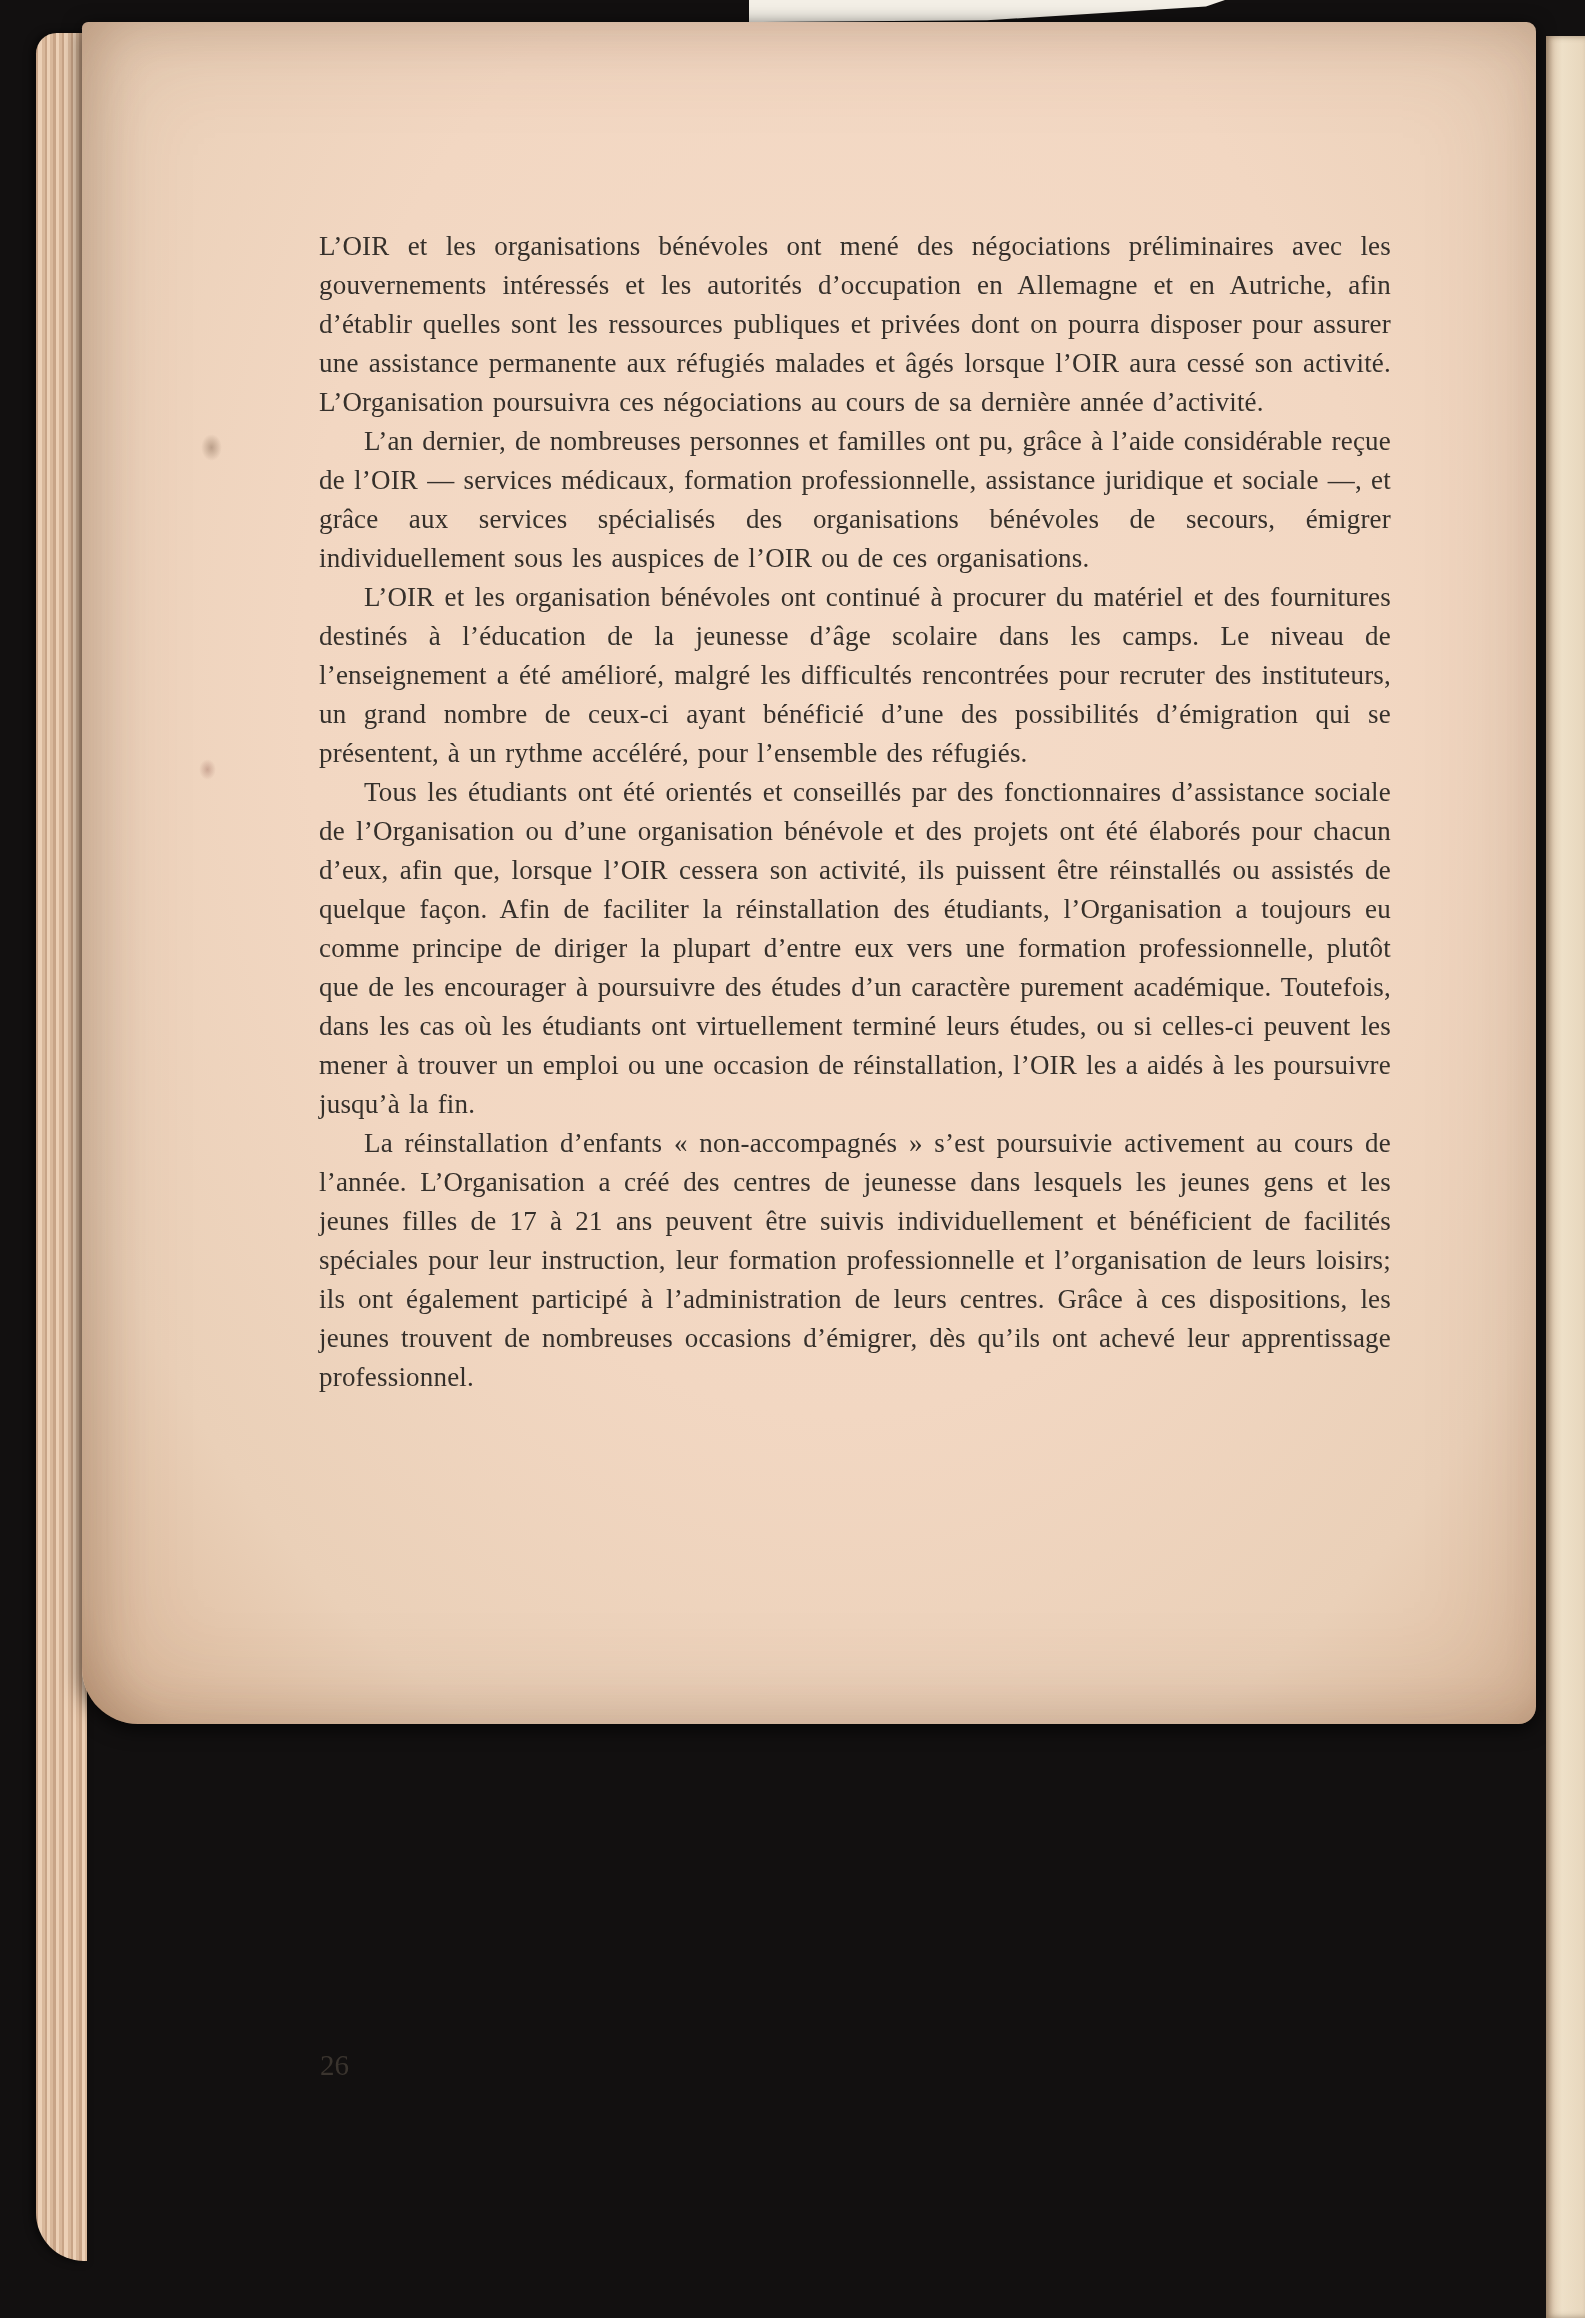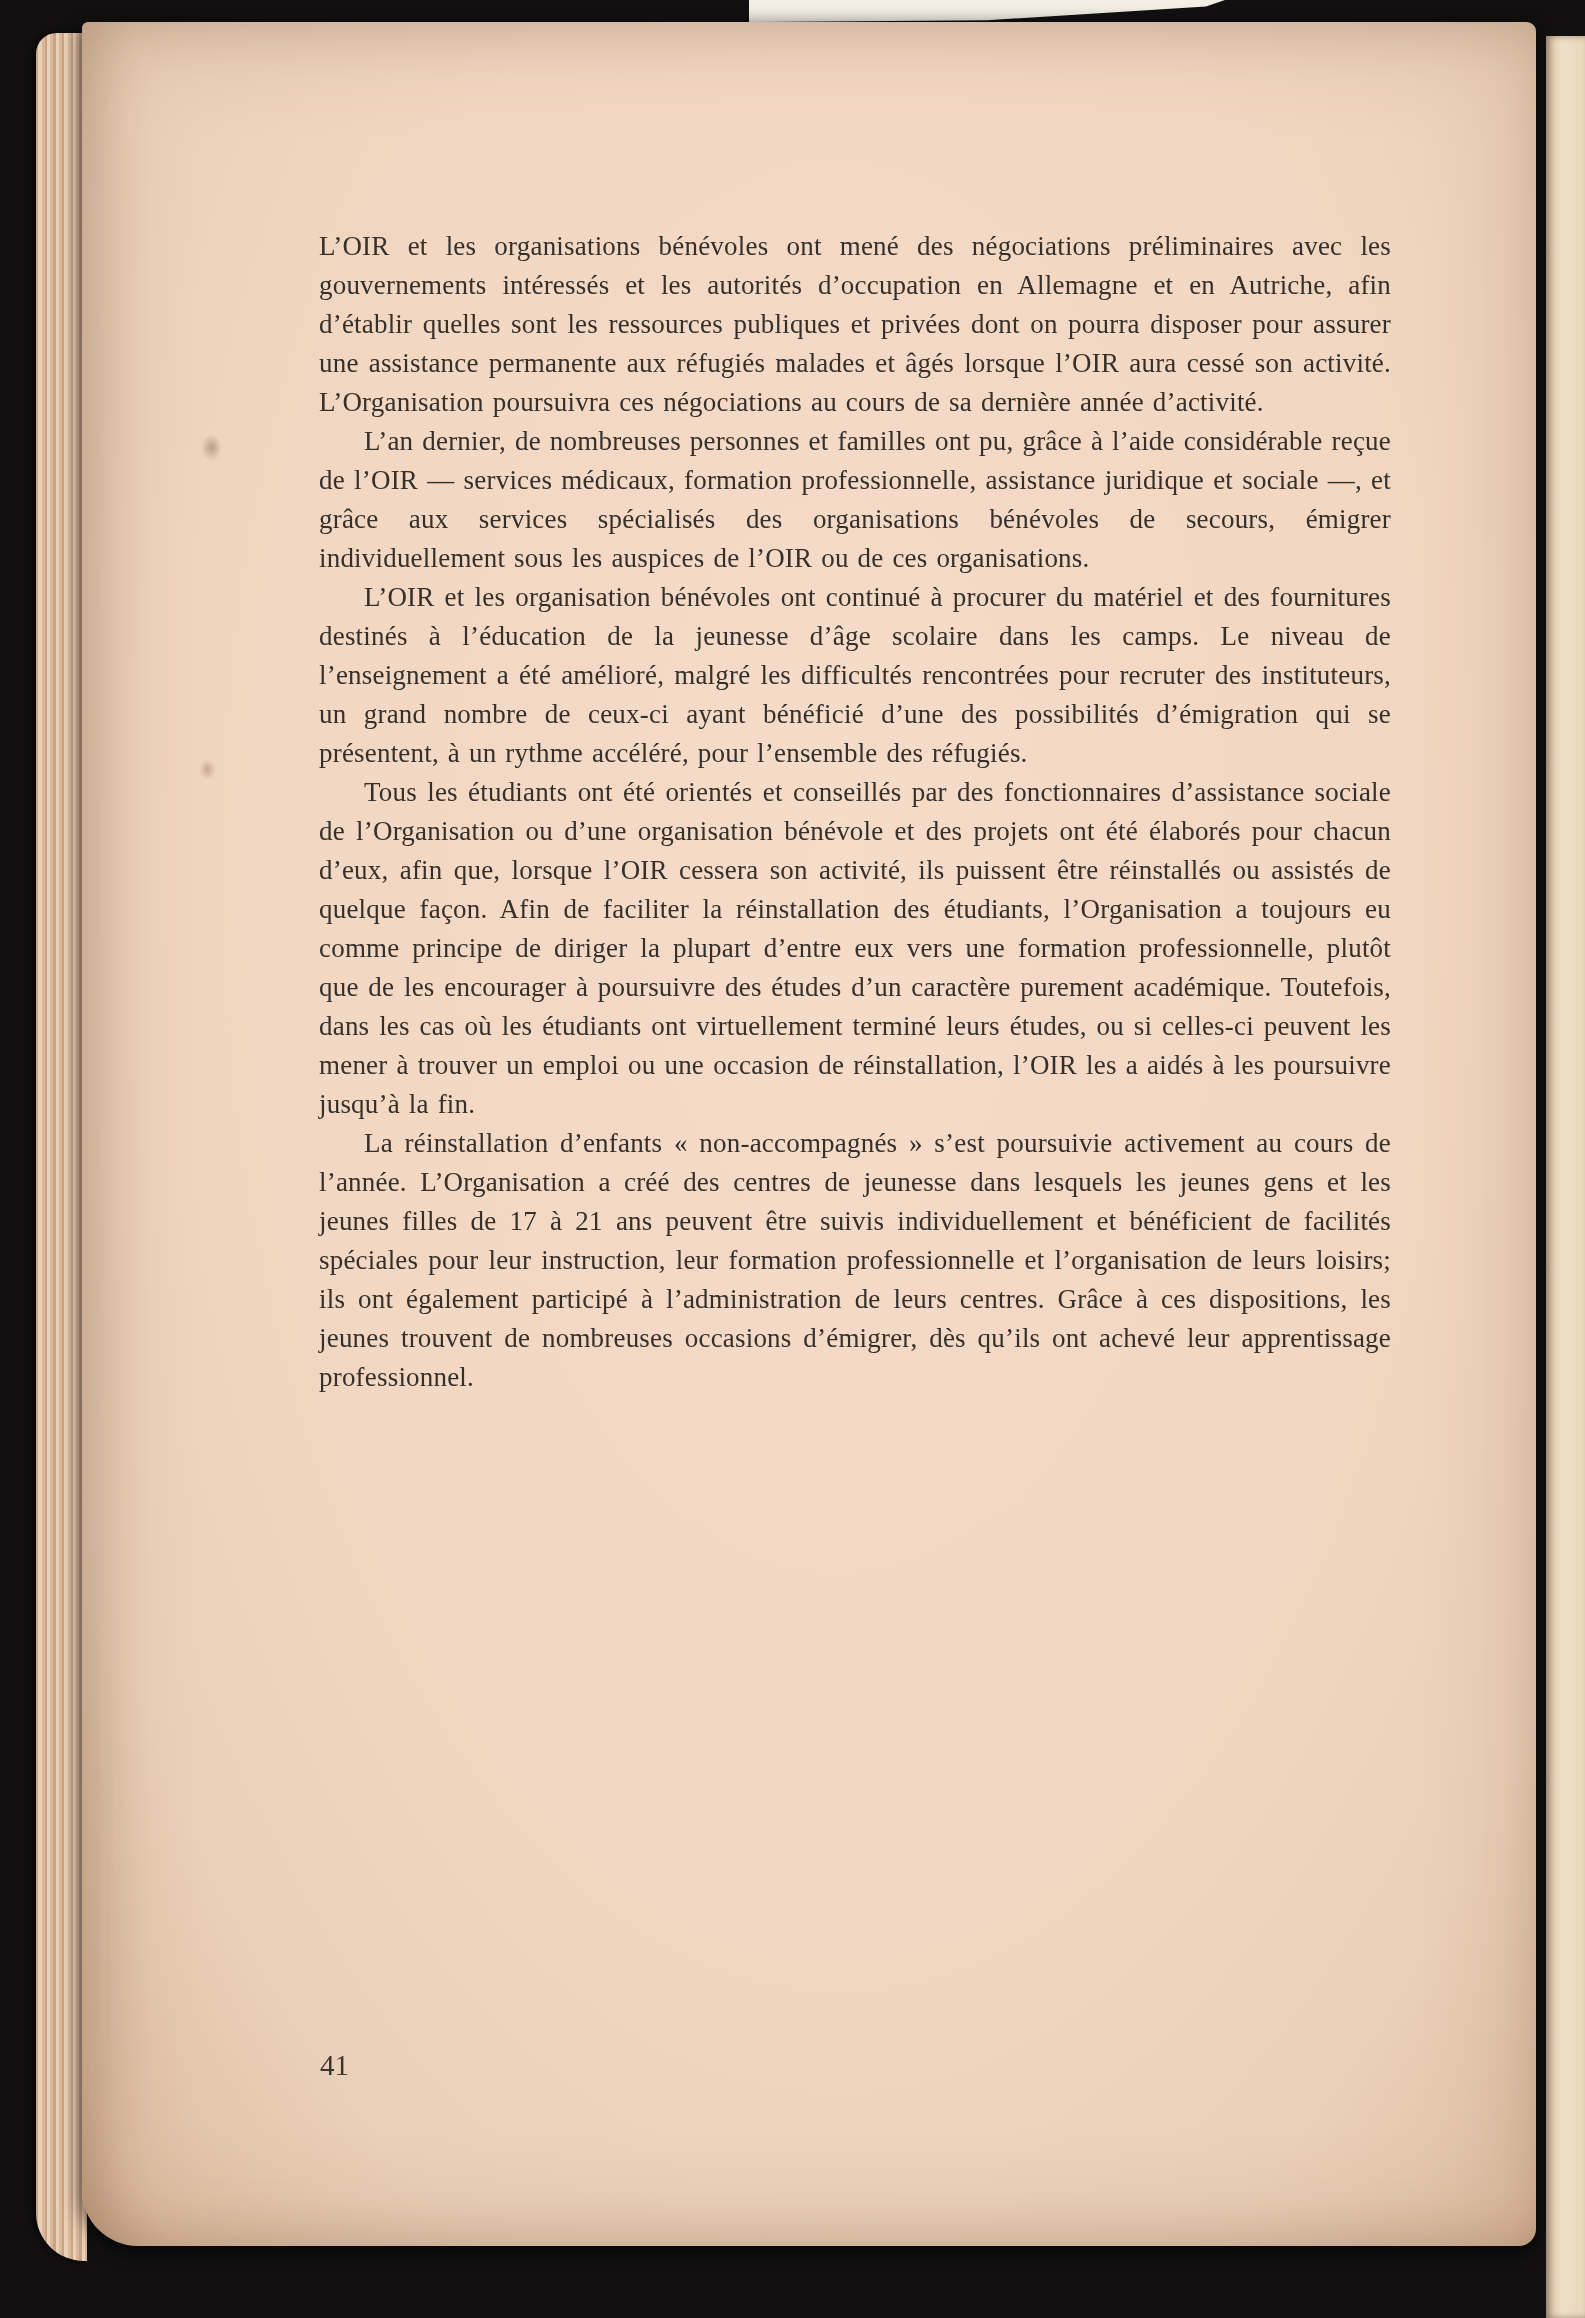--- a/index.html
+++ b/index.html
@@ -37,21 +37,21 @@
     background: #f3efe6;
     clip-path: polygon(0 0, 100% 0, 96% 30%, 50% 92%, 0 100%);
   }
 
   
   .page {
     position: absolute;
     left: 82px;
     top: 22px;
     width: 1454px;
-    height: 2224px;
+    height: 1702px;
     background:
       radial-gradient(ellipse at 52% 38%, #f5dcc9 0%, #f2d7c2 50%, #ead0b8 78%, #dfbfa3 94%, #d2ae90 100%);
     border-radius: 6.3px 9.5px 17.4px 56px;
     box-shadow:
       inset 0 0 111px rgba(110, 70, 40, 0.22),
       inset 17.4px 0 48px rgba(90, 55, 30, 0.18),
       0 4.8px 19px rgba(0,0,0,0.7);
   }
 
   
@@ -132,20 +132,20 @@
     <div class="smudge-b"></div>
 
     <div class="text-col">
       <p class="para no-indent">L’OIR et les organisations bénévoles ont mené des négociations préliminaires avec les gouvernements intéressés et les autorités d’occupation en Allemagne et en Autriche, afin d’établir quelles sont les ressources publiques et privées dont on pourra disposer pour assurer une assistance permanente aux réfugiés malades et âgés lorsque l’OIR aura cessé son activité. L’Organisation poursuivra ces négociations au cours de sa dernière année d’activité.</p>
       <p class="para">L’an dernier, de nombreuses personnes et familles ont pu, grâce à l’aide considérable reçue de l’OIR — services médicaux, formation professionnelle, assistance juridique et sociale —, et grâce aux services spécialisés des organisations bénévoles de secours, émigrer individuellement sous les auspices de l’OIR ou de ces organisations.</p>
       <p class="para">L’OIR et les organisation bénévoles ont continué à procurer du matériel et des fournitures destinés à l’éducation de la jeunesse d’âge scolaire dans les camps. Le niveau de l’enseignement a été amélioré, malgré les difficultés rencontrées pour recruter des instituteurs, un grand nombre de ceux-ci ayant bénéficié d’une des possibilités d’émigration qui se présentent, à un rythme accéléré, pour l’ensemble des réfugiés.</p>
       <p class="para">Tous les étudiants ont été orientés et conseillés par des fonctionnaires d’assistance sociale de l’Organisation ou d’une organisation bénévole et des projets ont été élaborés pour chacun d’eux, afin que, lorsque l’OIR cessera son activité, ils puissent être réinstallés ou assistés de quelque façon. Afin de faciliter la réinstallation des étudiants, l’Organisation a toujours eu comme principe de diriger la plupart d’entre eux vers une formation professionnelle, plutôt que de les encourager à poursuivre des études d’un caractère purement académique. Toutefois, dans les cas où les étudiants ont virtuellement terminé leurs études, ou si celles-ci peuvent les mener à trouver un emploi ou une occasion de réinstallation, l’OIR les a aidés à les poursuivre jusqu’à la fin.</p>
       <p class="para">La réinstallation d’enfants « non-accompagnés » s’est poursuivie activement au cours de l’année. L’Organisation a créé des centres de jeunesse dans lesquels les jeunes gens et les jeunes filles de 17 à 21 ans peuvent être suivis individuellement et bénéficient de facilités spéciales pour leur instruction, leur formation professionnelle et l’organisation de leurs loisirs; ils ont également participé à l’administration de leurs centres. Grâce à ces dispositions, les jeunes trouvent de nombreuses occasions d’émigrer, dès qu’ils ont achevé leur apprentissage professionnel.</p>
     </div>
 
-    <div class="page-number">41</div>
+    <div class="page-number">26</div>
 
   </div>
 
   <div class="next-page"></div>
 
 </div>
 
 
 </body></html>

